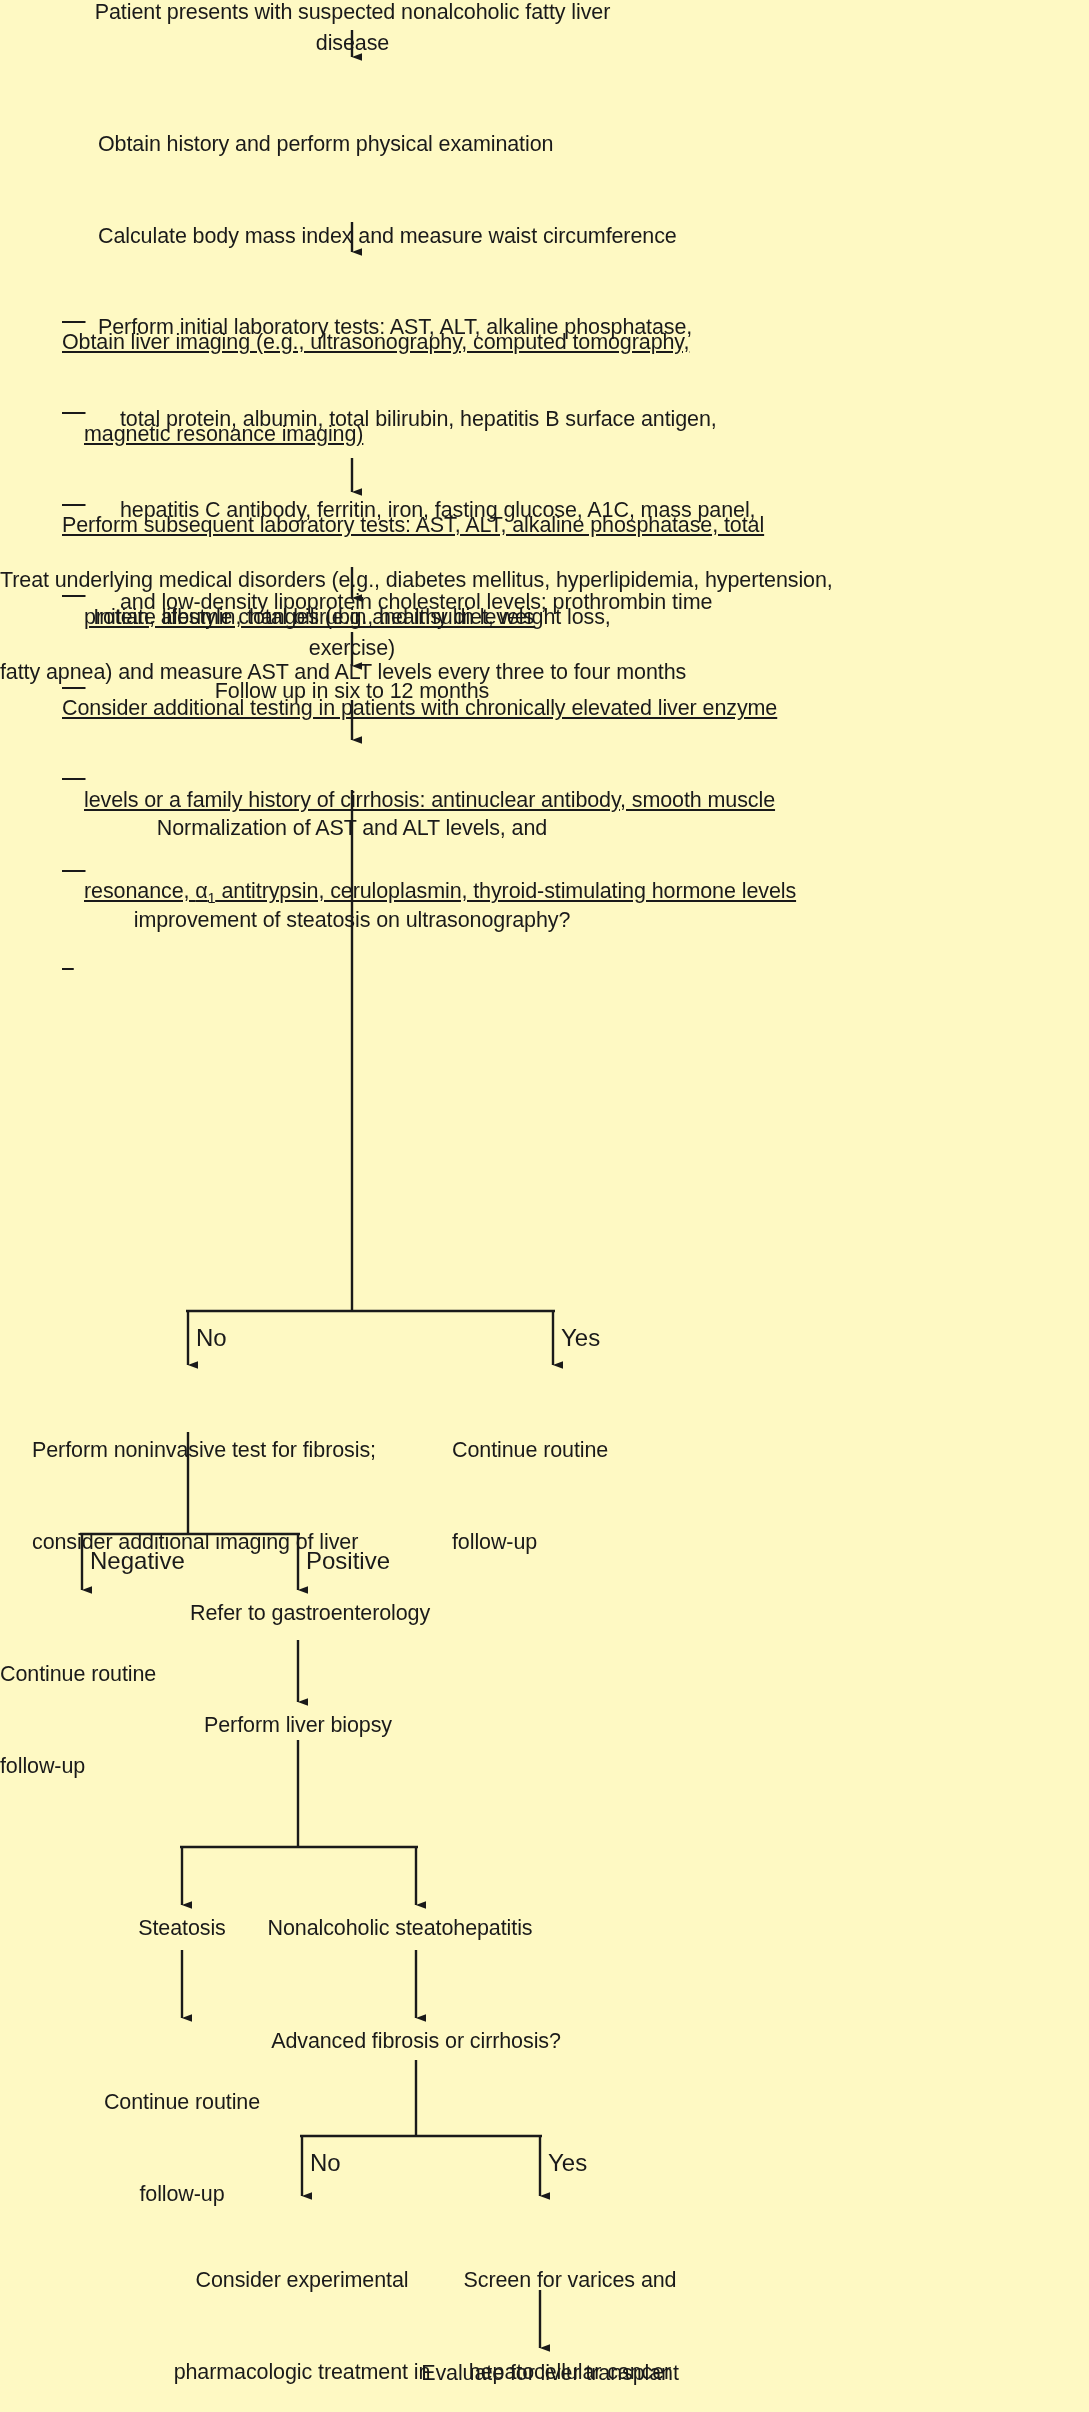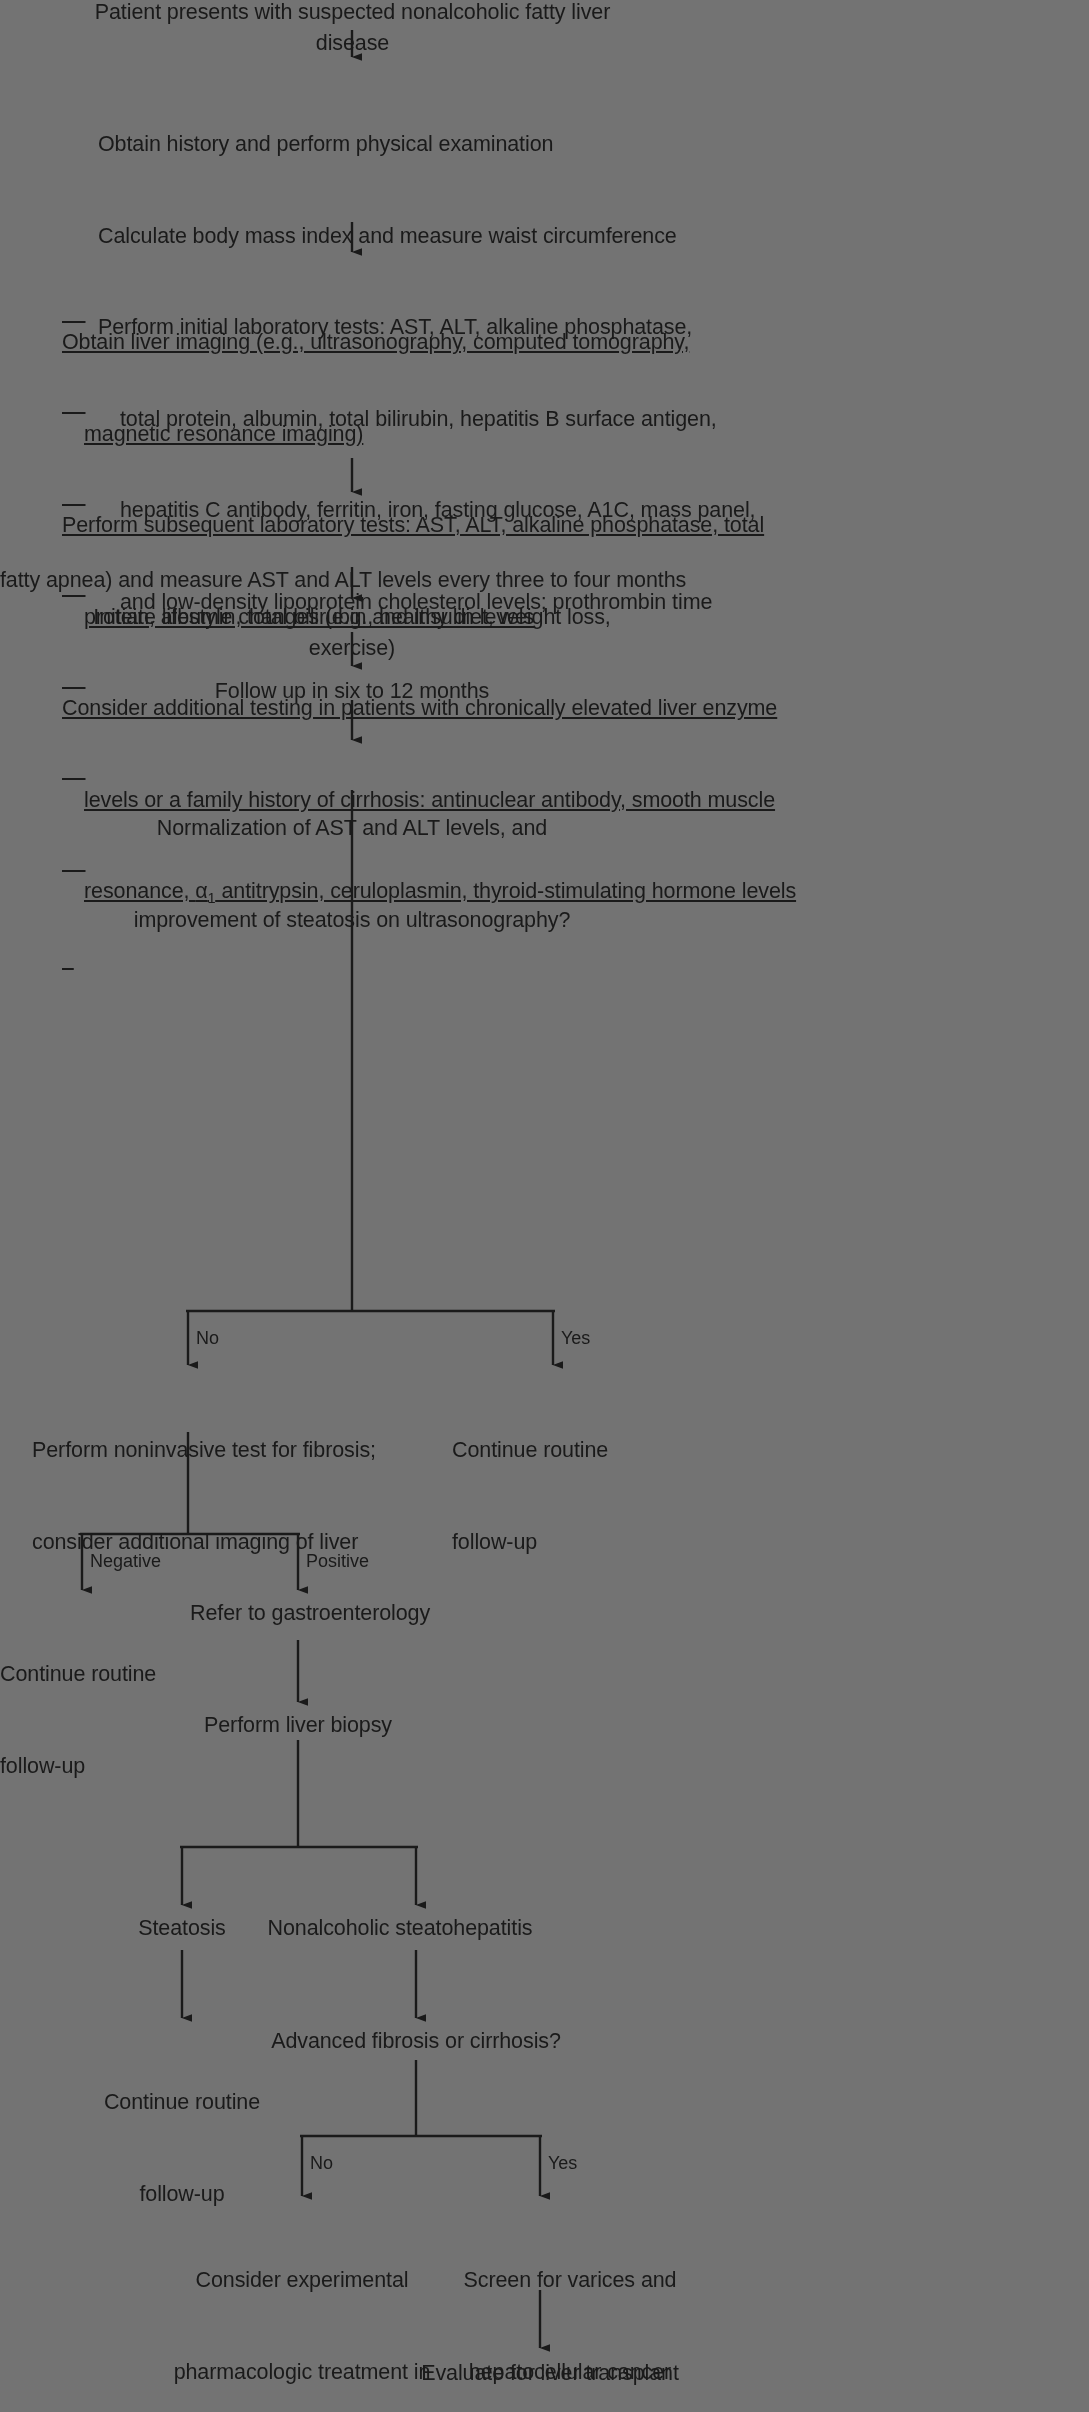--- a/index.html
+++ b/index.html
@@ -1,20 +1,20 @@
 <!DOCTYPE html>
 <html><head>
 <meta charset="utf-8">
 <style>
   html,body{margin:0;padding:0;background:#ffffff;}
   body{width:1089px;height:2412px;font-family:"Liberation Sans",sans-serif;color:#1a1a1a;}
-  #sheet{position:relative;width:1089px;height:2412px;overflow:hidden;background:#737373;}
+  #sheet{position:relative;width:1089px;height:2412px;overflow:hidden;background:#fef9c3;}
   .blk{position:absolute;font-size:21.5px;line-height:30.5px;color:#1a1a1a;white-space:pre-wrap;letter-spacing:-0.1px;}
   .ctr{text-align:center;}
-  .lbl{position:absolute;font-size:18px;line-height:26px;color:#1a1a1a;}
+  .lbl{position:absolute;font-size:24px;line-height:26px;color:#1a1a1a;}
   svg.wires{position:absolute;left:0;top:0;width:1089px;height:2412px;pointer-events:none;}
   .sub{font-size:0.68em;vertical-align:sub;}
 </style>
 </head>
 <body>
 
 <div id="sheet">
 
   <svg class="wires" viewBox="0 0 1089 2412" xmlns="http://www.w3.org/2000/svg">
     <defs>
@@ -81,20 +81,21 @@
     <div>Obtain liver imaging (e.g., ultrasonography, computed tomography,</div>
     <div style="padding-left:22px">magnetic resonance imaging)</div>
     <div>Perform subsequent laboratory tests: AST, ALT, alkaline phosphatase, total</div>
     <div style="padding-left:22px">protein, albumin, total bilirubin and insulin levels</div>
     <div>Consider additional testing in patients with chronically elevated liver enzyme</div>
     <div style="padding-left:22px">levels or a family history of cirrhosis: antinuclear antibody, smooth muscle</div>
     <div style="padding-left:22px"><span>resonance, </span><span>α</span><span class="sub">1</span><span> antitrypsin, ceruloplasmin, thyroid-stimulating hormone levels</span></div>
   </div>
 
   <div class="blk" style="left:0px;top:504px;width:1089px;">
+    <div>Treat underlying medical disorders (e.g., diabetes mellitus, hyperlipidemia, hypertension,</div>
     <div>fatty apnea) and measure AST and ALT levels every three to four months</div>
   </div>
 
   <div class="blk ctr" style="left:52px;top:602px;width:600px;">Initiate lifestyle changes (e.g., healthy diet, weight loss, exercise)</div>
 
   <div class="blk ctr" style="left:52px;top:676px;width:600px;">Follow up in six to 12 months</div>
 
   <div class="blk ctr" style="left:52px;top:752px;width:600px;text-align:center;">
     <div>Normalization of AST and ALT levels, and</div>
     <div>improvement of steatosis on ultrasonography?</div>

